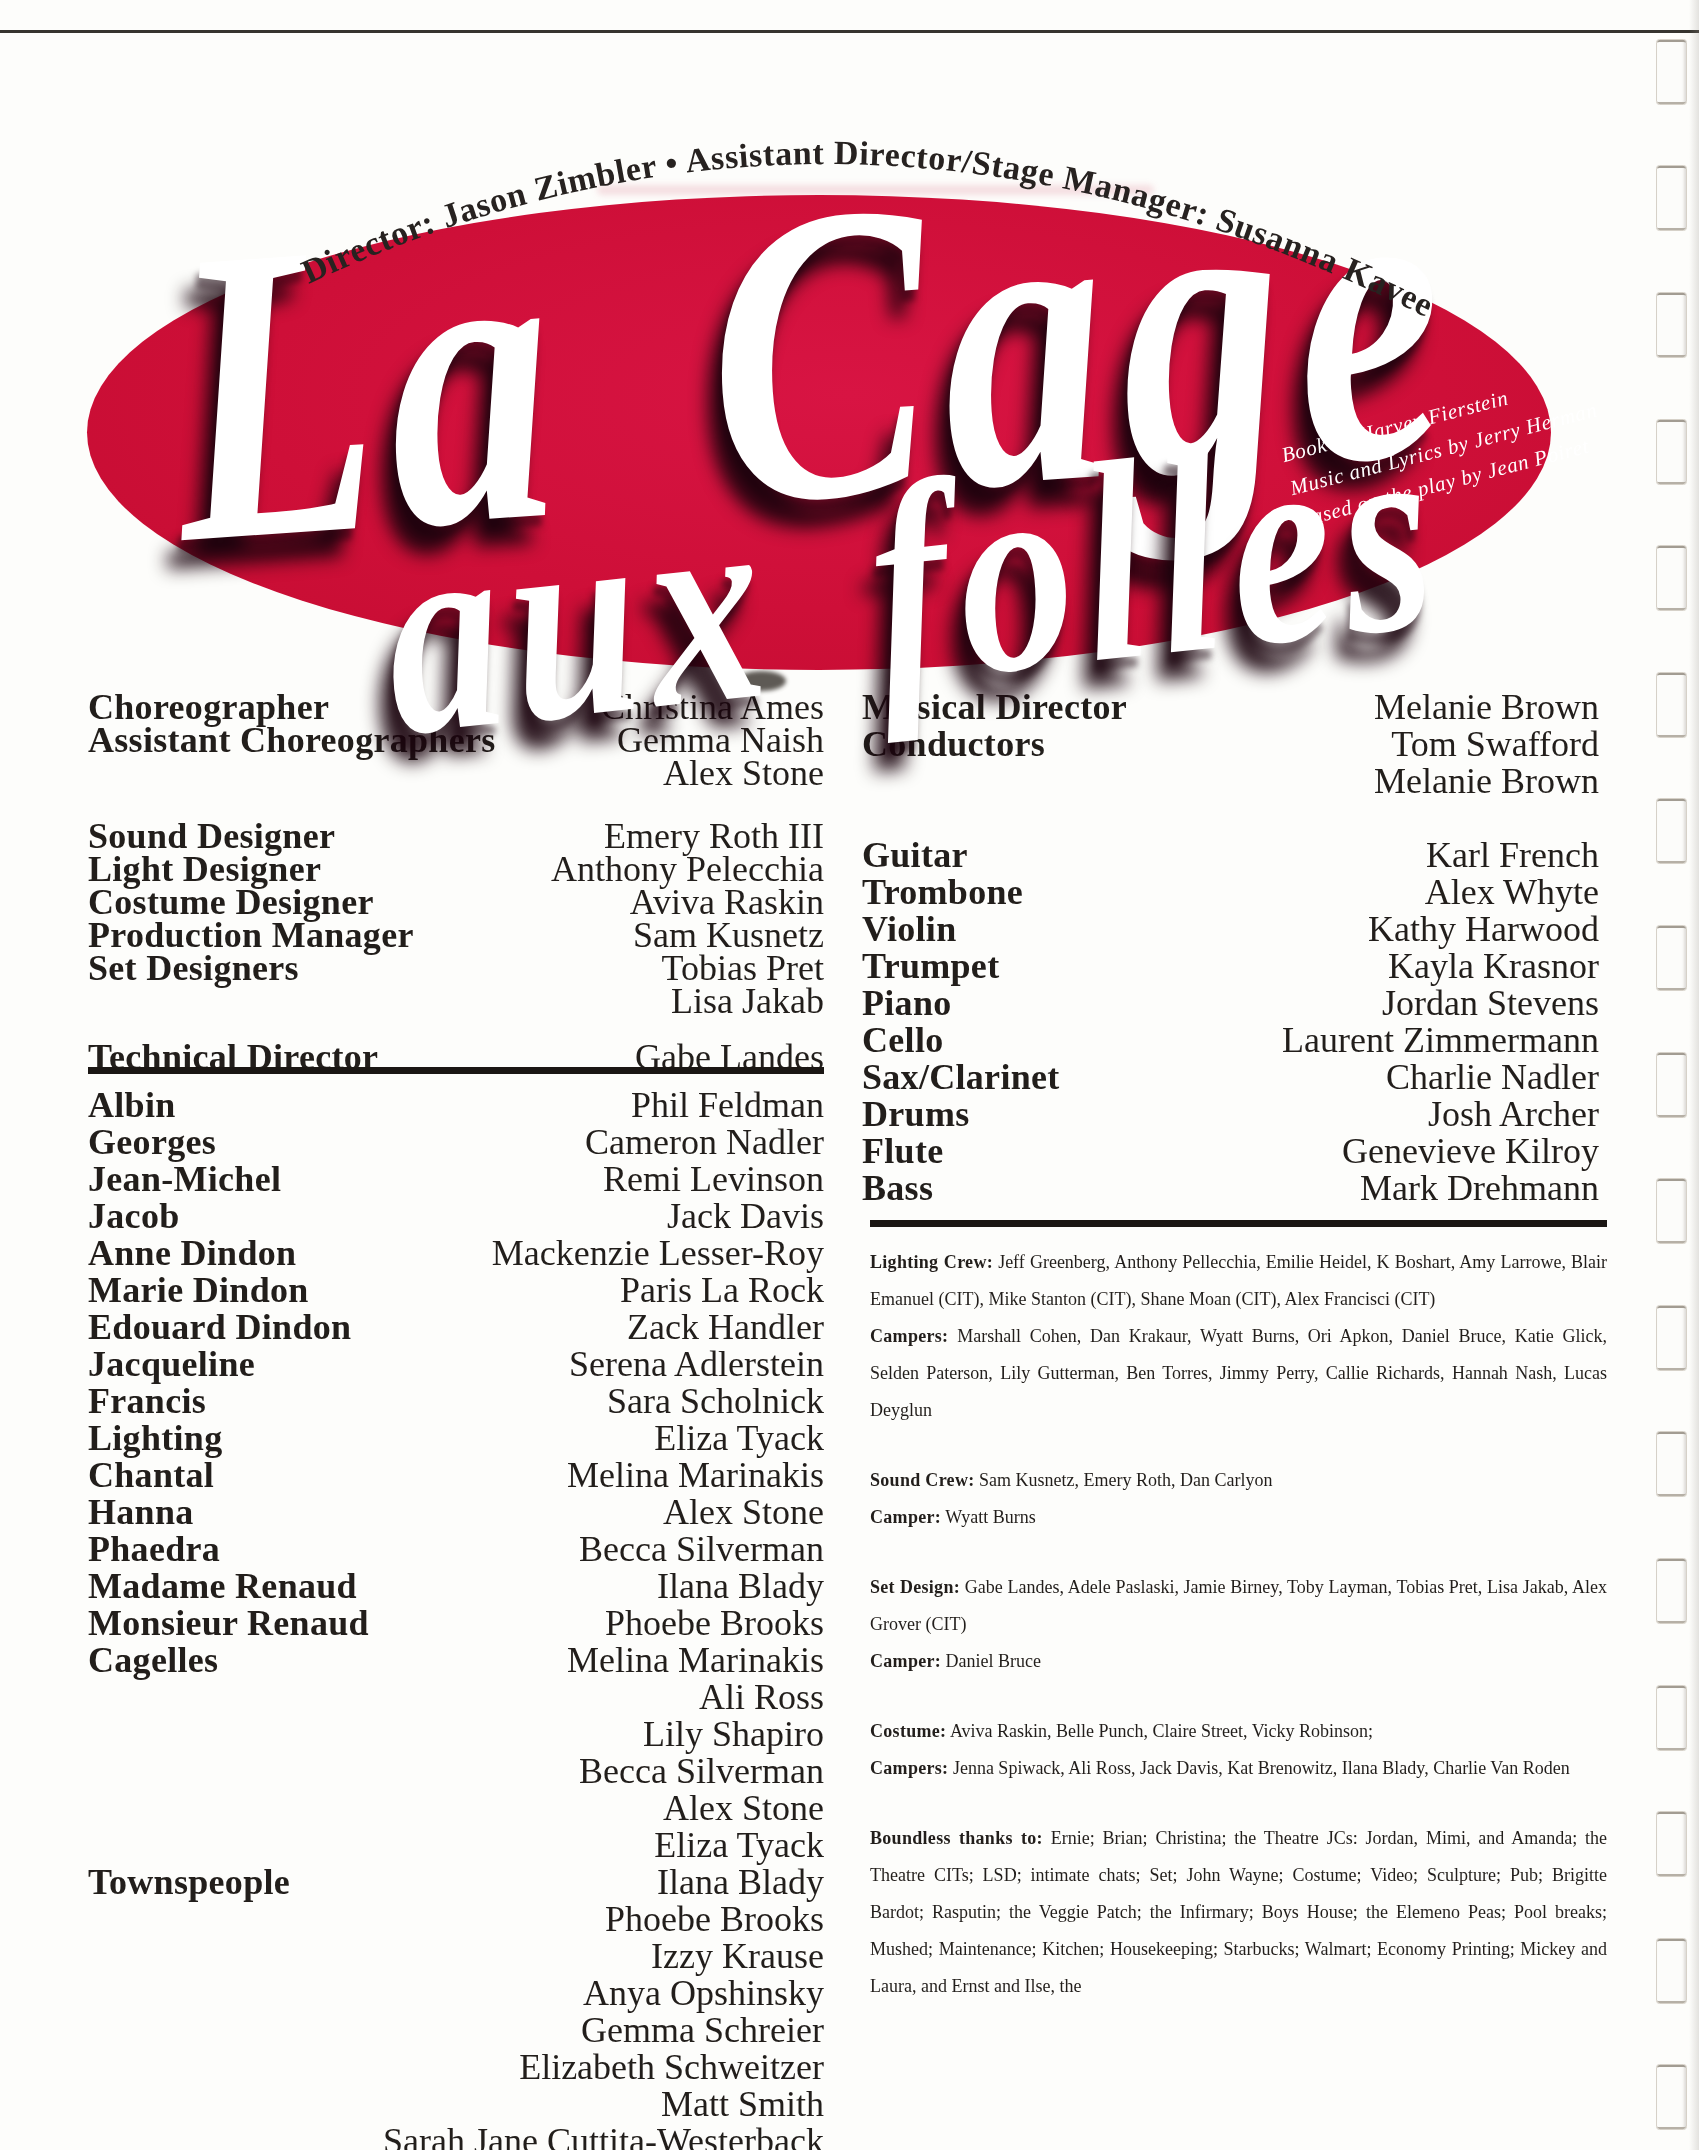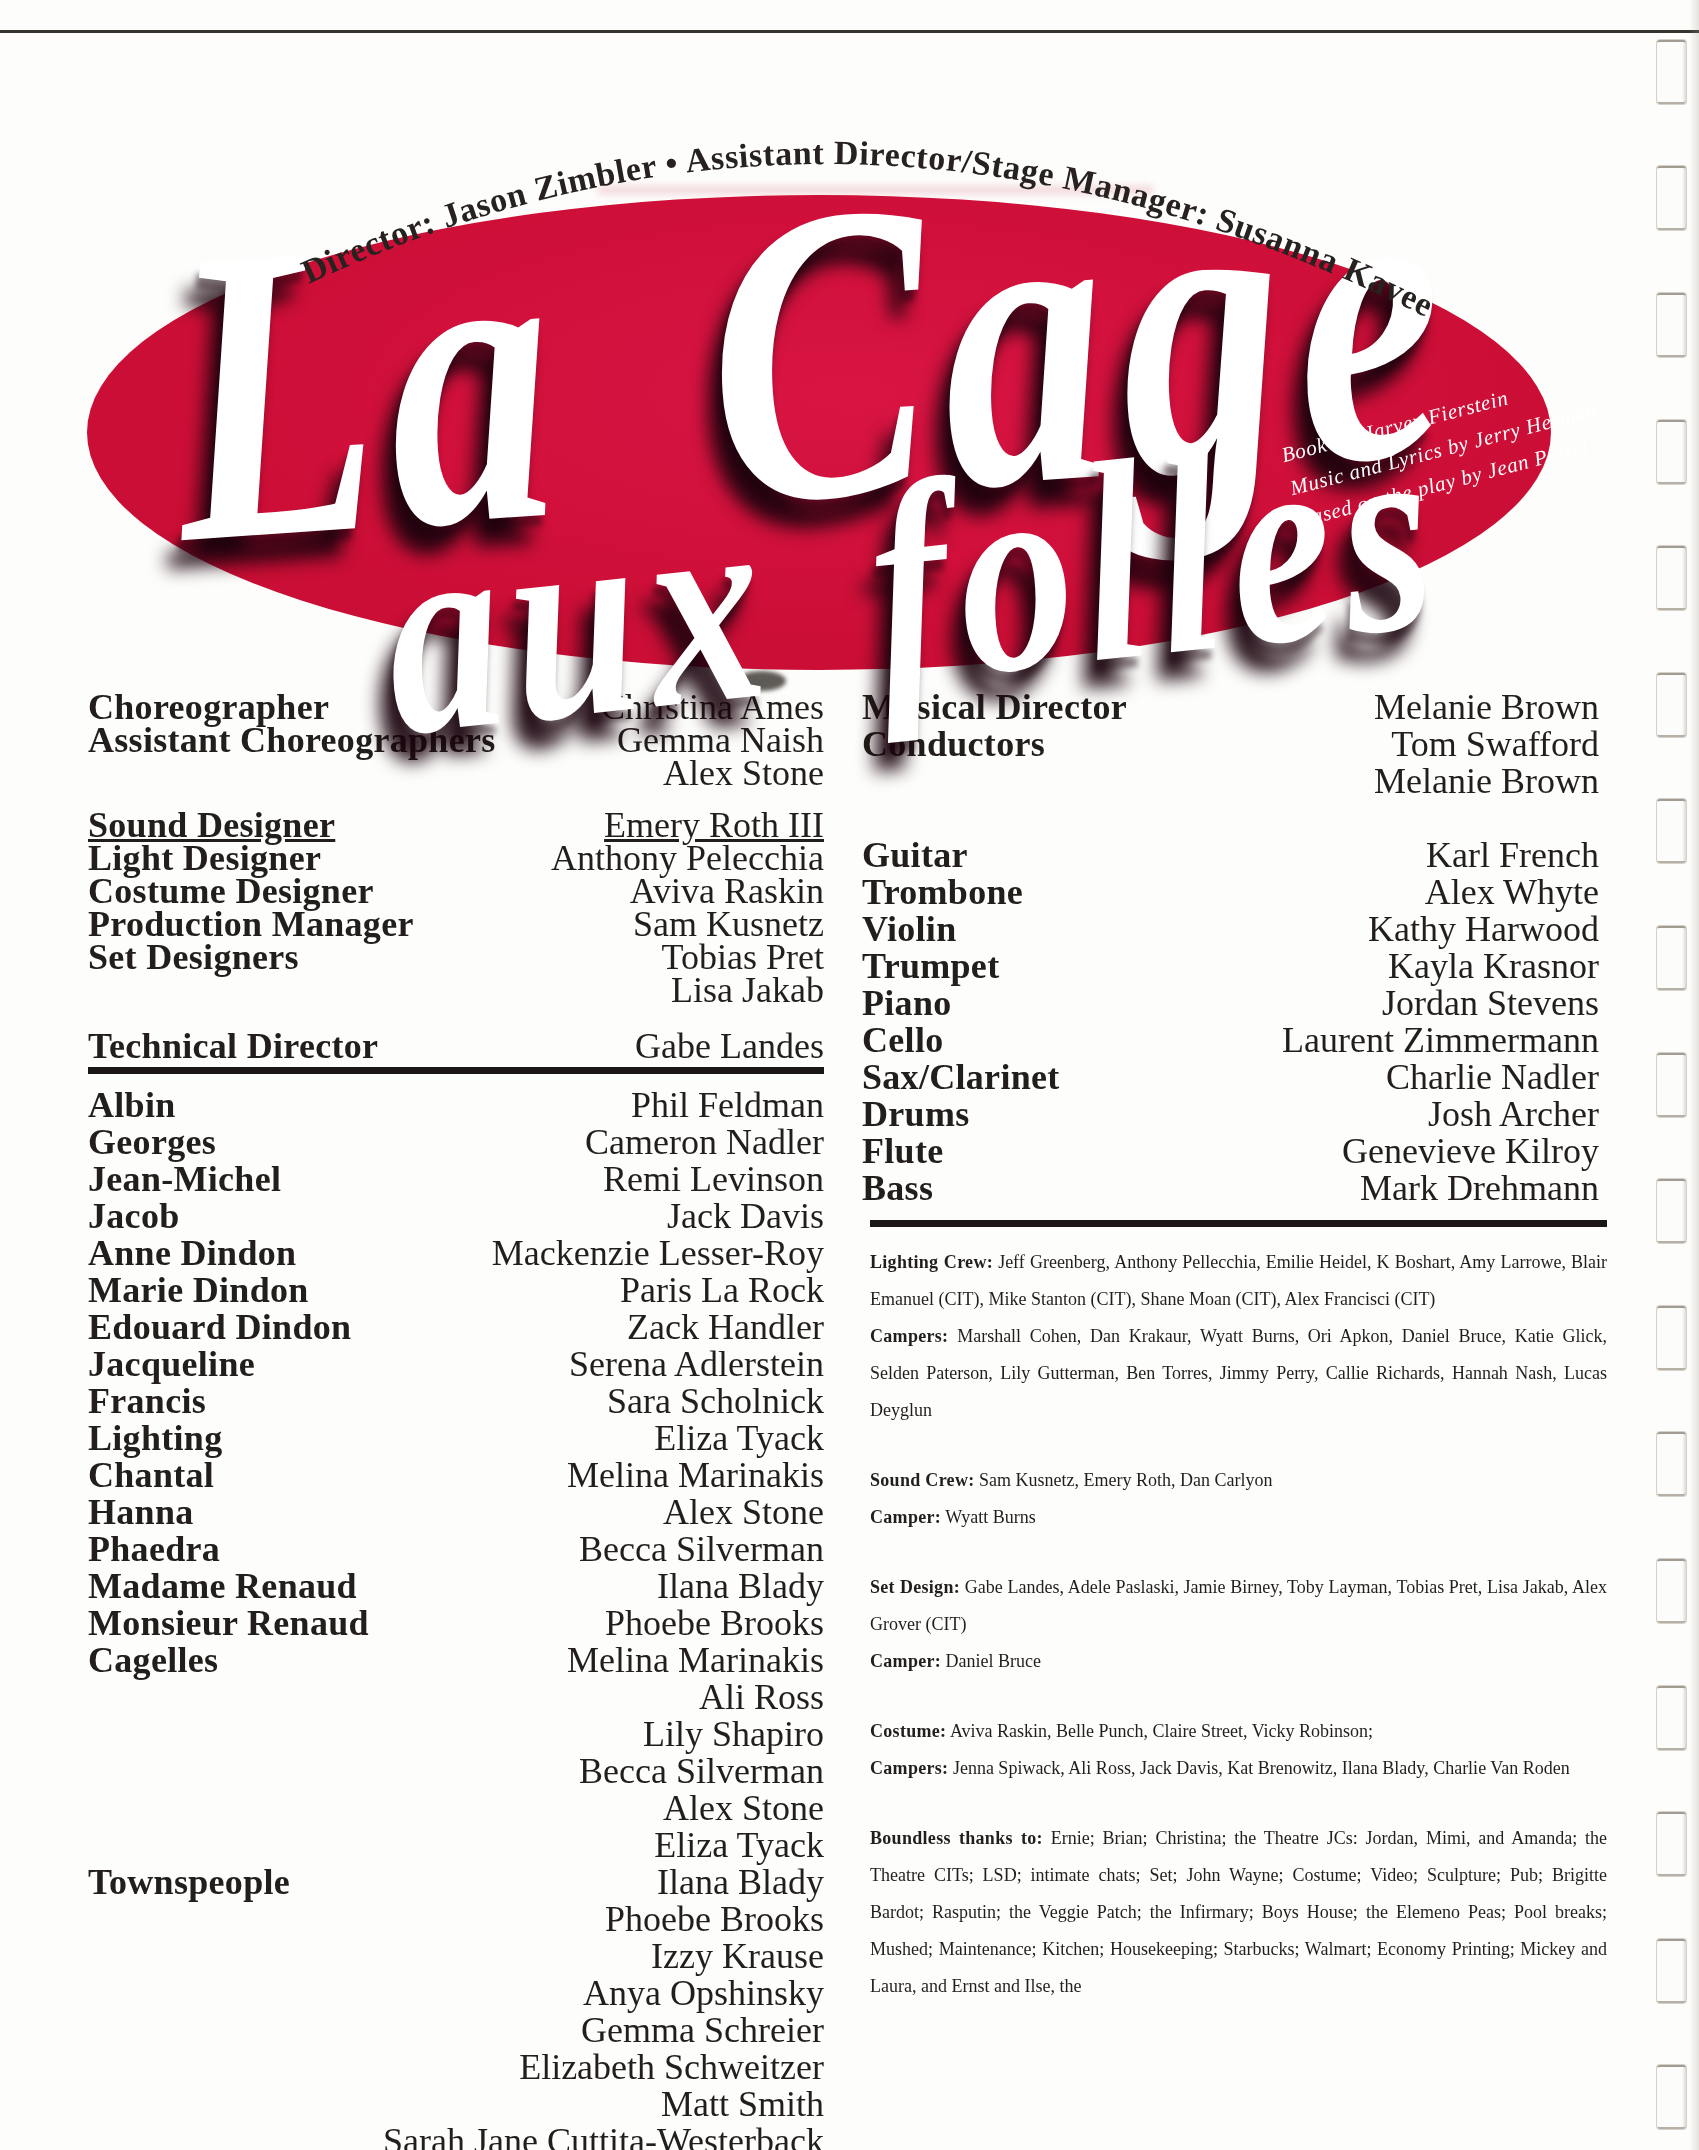--- a/index.html
+++ b/index.html
@@ -54,21 +54,21 @@
   .col-right-staff { left:862px; top:686px; width:737px; }
   .col-right-crew  { left:870px; top:1244px; width:737px; }
 
   .credit-row { display:flex; justify-content:space-between; align-items:baseline; font-size:36px; }
   .col-left-staff .credit-row { height:33px; }
   .col-right-staff .credit-row { height:37px; }
   .col-left-cast .credit-row { height:37px; }
   .credit-row .role { font-weight:bold; letter-spacing:0.3px; }
   .credit-row .name { text-align:right; }
   .gap-sm { margin-top:23px; }
-  .gap-md { margin-top:19px;text-decoration:underline; }
+  .gap-md { margin-top:30px; }
   .gap-lg { margin-top:37px; }
 
   .rule { position:absolute; height:6.8px; background:#1b1714; z-index:2; }
   .rule-left  { left:88px; top:1067px; width:736px; }
   .rule-right { left:870px; top:1220px; width:737px; }
 
   .crew-para { font-size:18px; line-height:37px; text-align:justify;font-family:Liberation Serif, serif; }
   .crew-para b { font-weight:bold; letter-spacing:0.3px; }
   .gap-para { margin-top:33px; }
 </style>

